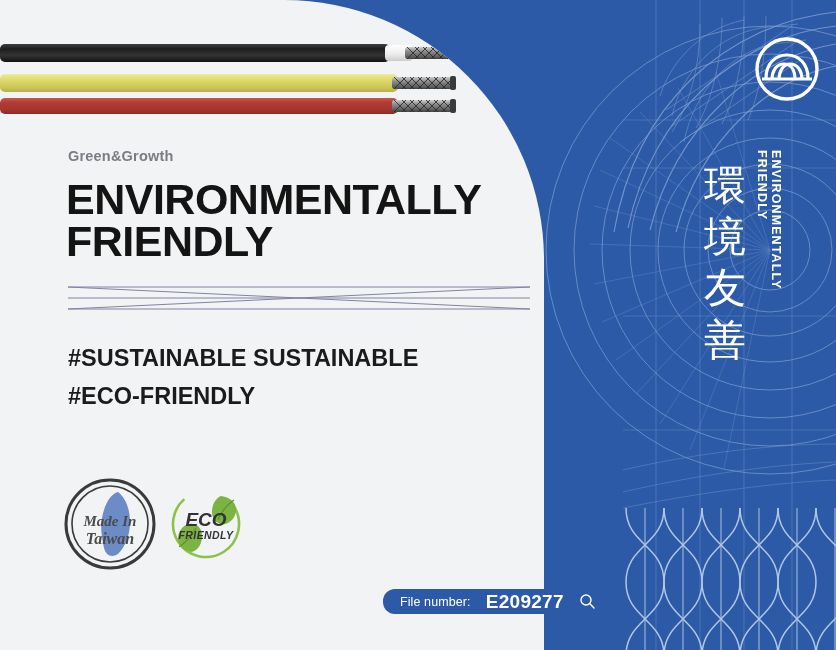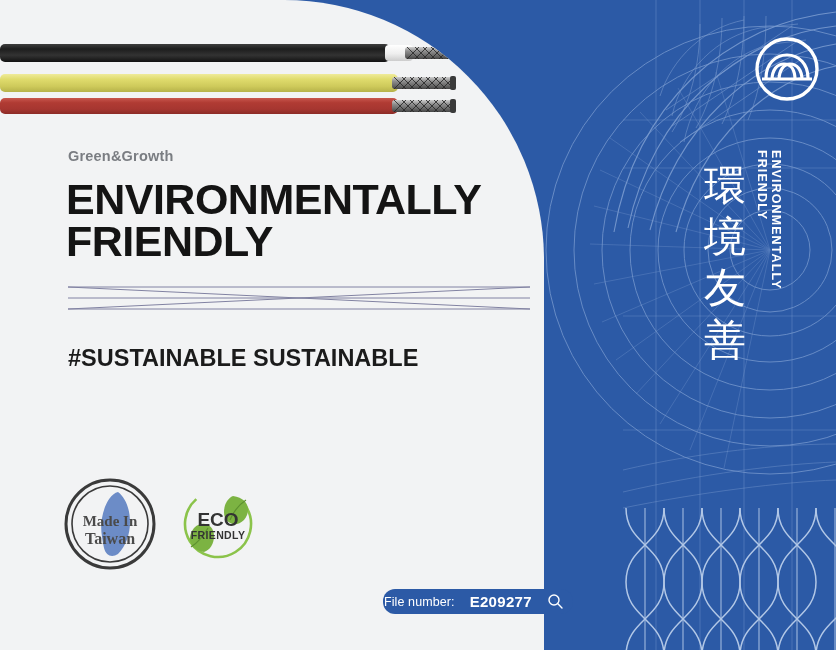--- a/index.html
+++ b/index.html
@@ -60,34 +60,34 @@
   .divider { position:absolute; left:64px; top:278px; width:470px; height:40px; }
 
   .tags {
     position:absolute; left:68px; top:340px;
     font-size:23.5px; line-height:1.6; font-weight:bold;
     letter-spacing:0px; color:#1b1b1b;
   }
   .tags span { display:block; }
 
   
-  .badges { position:absolute; left:62px; top:476px; display:flex; align-items:center; gap:20px; }
+  .badges { position:absolute; left:62px; top:476px; display:flex; align-items:center; gap:8px;font-style:italic; }
   .badge-mit { width:96px; height:96px; }
   .badge-eco { width:80px; height:80px; }
 
   
   .file-pill {
     position:absolute; left:383px; top:589px;
-    height:25px; padding:0 9px 0 1px;
+    height:25px; padding:0 9px 0 17px;
     background:#2c5aa6; border-radius:12px;
     display:flex; align-items:center; gap:15px;
     color:#ffffff;
   }
   .file-pill .fp-label { font-size:12.5px; font-weight:normal; letter-spacing:.1px; }
-  .file-pill .fp-value { font-size:15px; font-weight:bold; letter-spacing:.3px; }
+  .file-pill .fp-value { font-size:19px; font-weight:bold; letter-spacing:.3px; }
   .file-pill .fp-search { display:flex; align-items:center; }
 
   
   .logo-mark { position:absolute; left:754px; top:36px; width:66px; height:66px; }
 
   .cn-vert {
     position:absolute; left:697px; top:160px;
     width:56px;
     color:#ffffff; font-size:42px; line-height:1.22;
     font-family:"DejaVu Sans", sans-serif;
@@ -330,20 +330,21 @@
         <line x1="4" y1="9" x2="466" y2="9"></line>
         <line x1="4" y1="20" x2="466" y2="20"></line>
         <line x1="4" y1="31" x2="466" y2="31"></line>
         <line x1="4" y1="9" x2="466" y2="31"></line>
         <line x1="4" y1="31" x2="466" y2="9"></line>
       </g>
     </svg>
 
     <div class="tags">
       <span>#SUSTAINABLE SUSTAINABLE</span>
+      <span>#ECO-FRIENDLY</span>
     </div>
 
     <div class="badges">
 
       <svg class="badge-mit" viewBox="0 0 96 96">
         <circle cx="48" cy="48" r="44" fill="none" stroke="#3a3a3a" stroke-width="3"></circle>
         <circle cx="48" cy="48" r="38" fill="none" stroke="#3a3a3a" stroke-width="1.6"></circle>
 
         <path d="M56,16 C64,22 68,34 68,46 C68,58 64,70 56,78 C50,82 44,80 42,72
                  C40,62 38,52 40,42 C42,30 48,18 56,16 Z" fill="#6c8cc7"></path>

